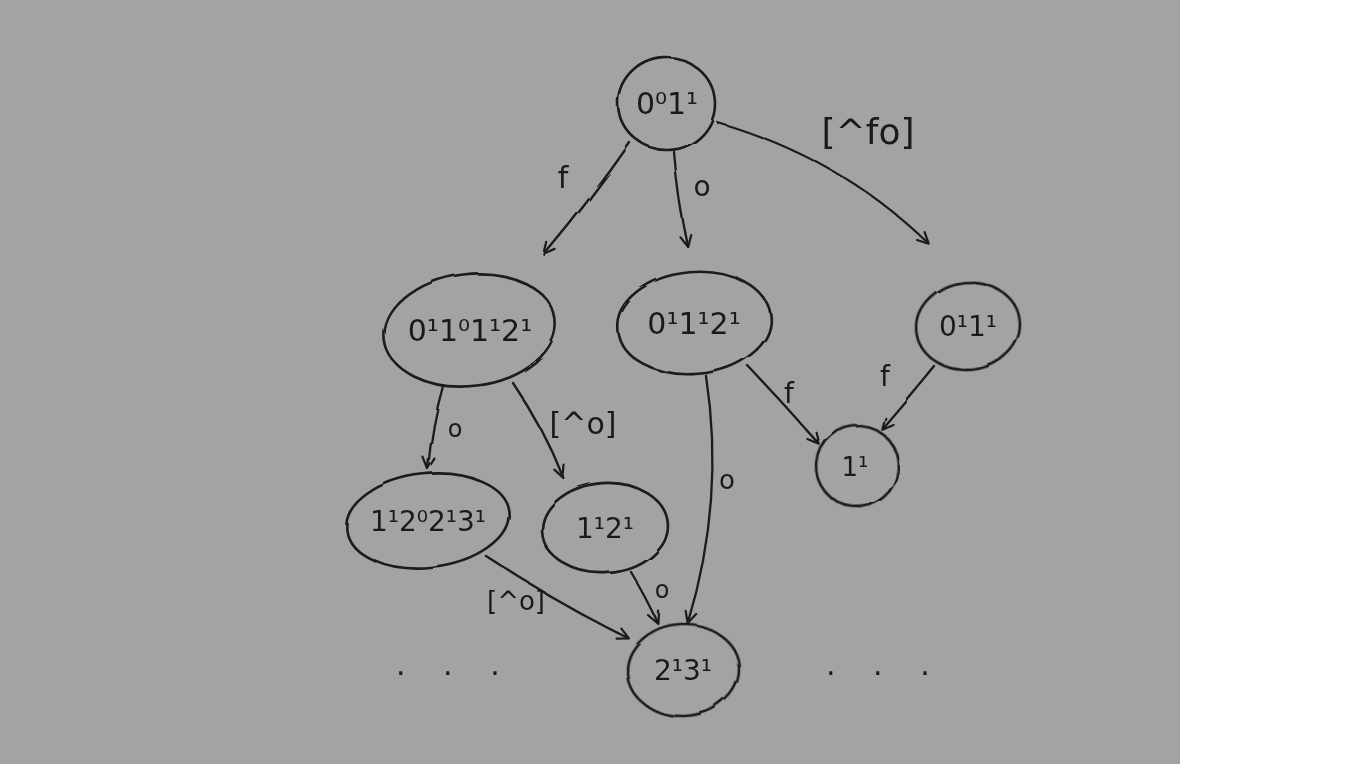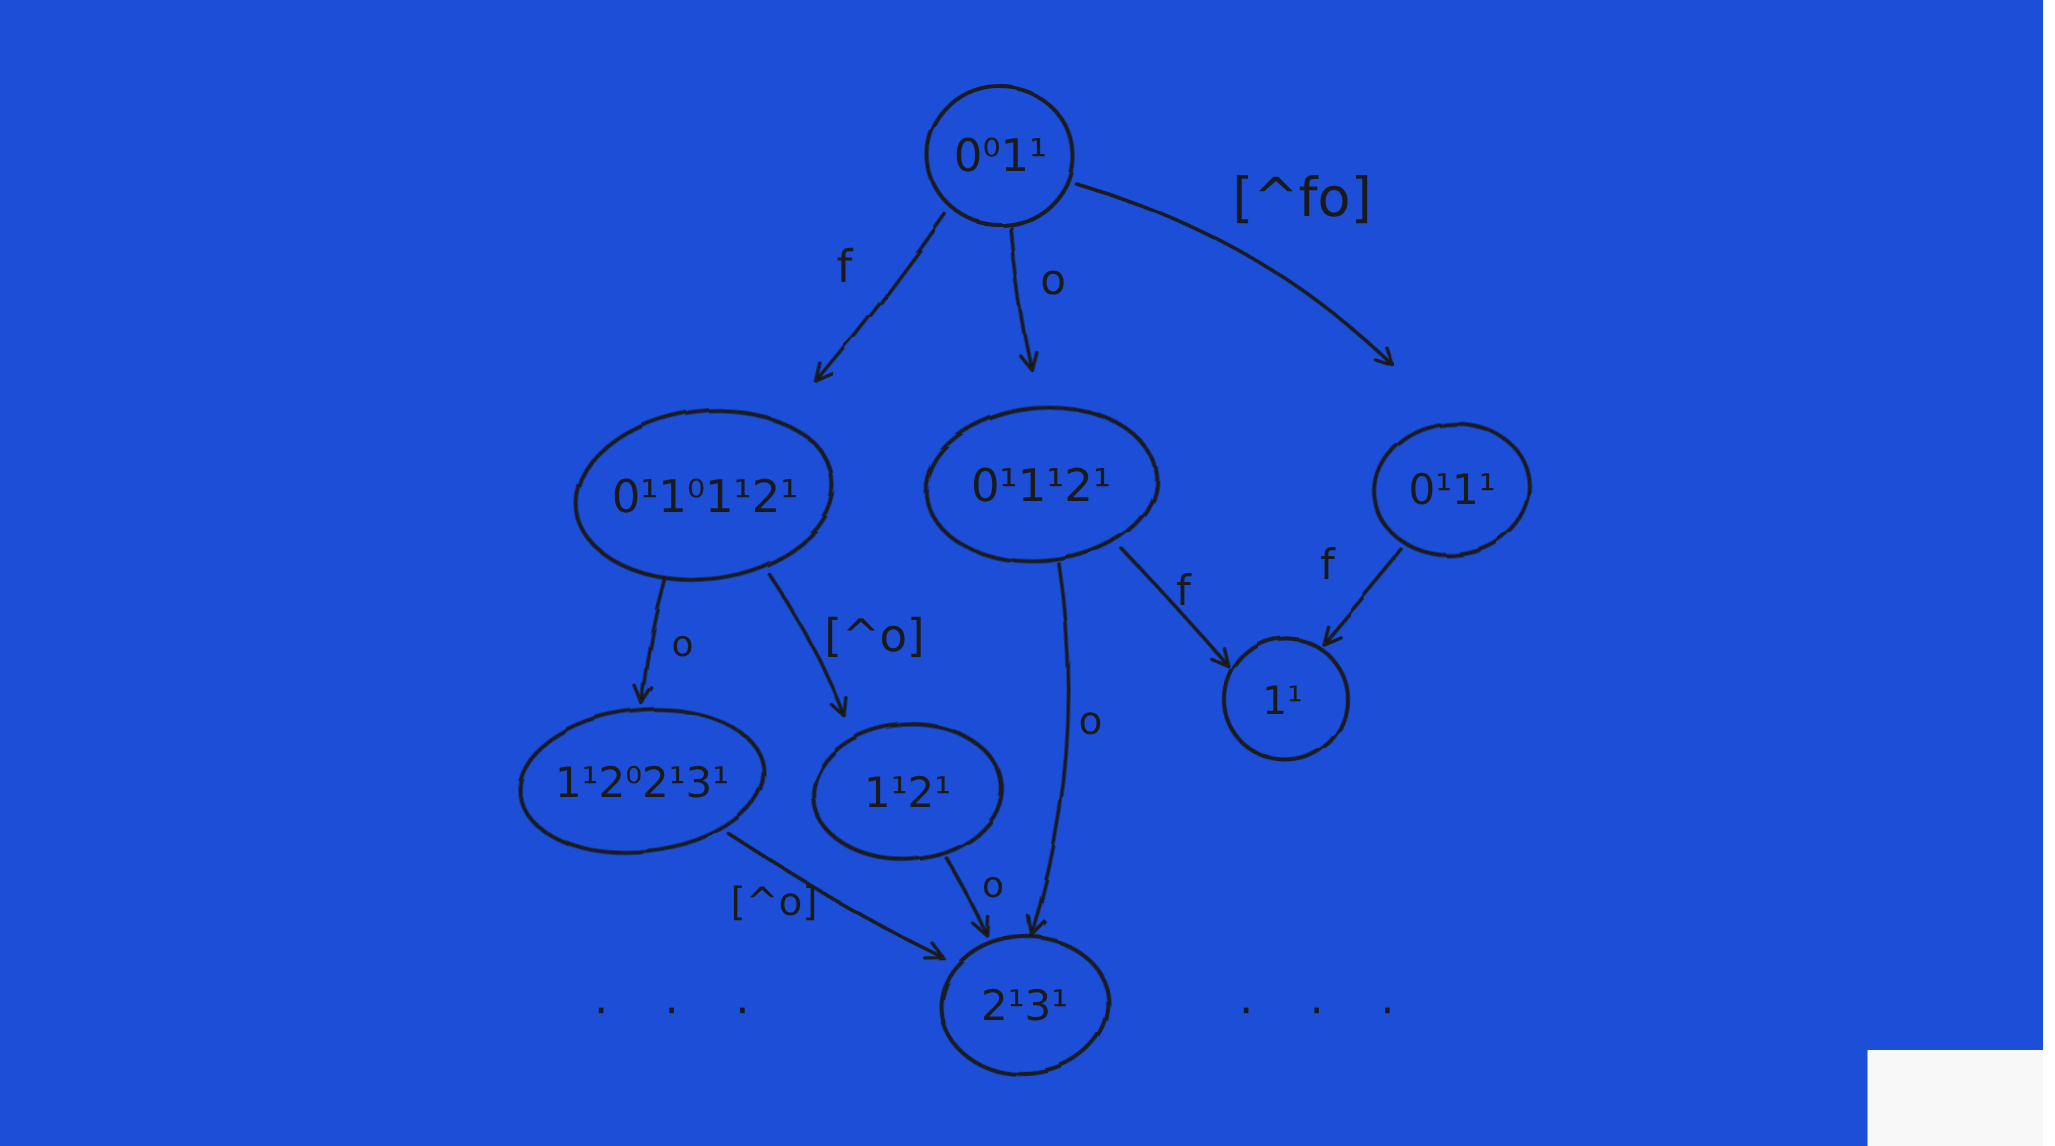--- a/index.html
+++ b/index.html
@@ -2,23 +2,23 @@
 <html><head>
 <meta charset="utf-8">
 <style>
   html, body {
     margin: 0;
     padding: 0;
     background: #ffffff;
   }
   .canvas {
     position: relative;
-    width: 1362px;
+    width: 1180px;
     height: 764px;
-    background: #1d4ed8;
+    background: #a3a3a3;
     overflow: hidden;
     font-family: "DejaVu Sans", sans-serif;
   }
   svg {
     display: block;
   }
   .ink-stroke {
     stroke: #1a1a1a;
     fill: none;
     stroke-linecap: round;

